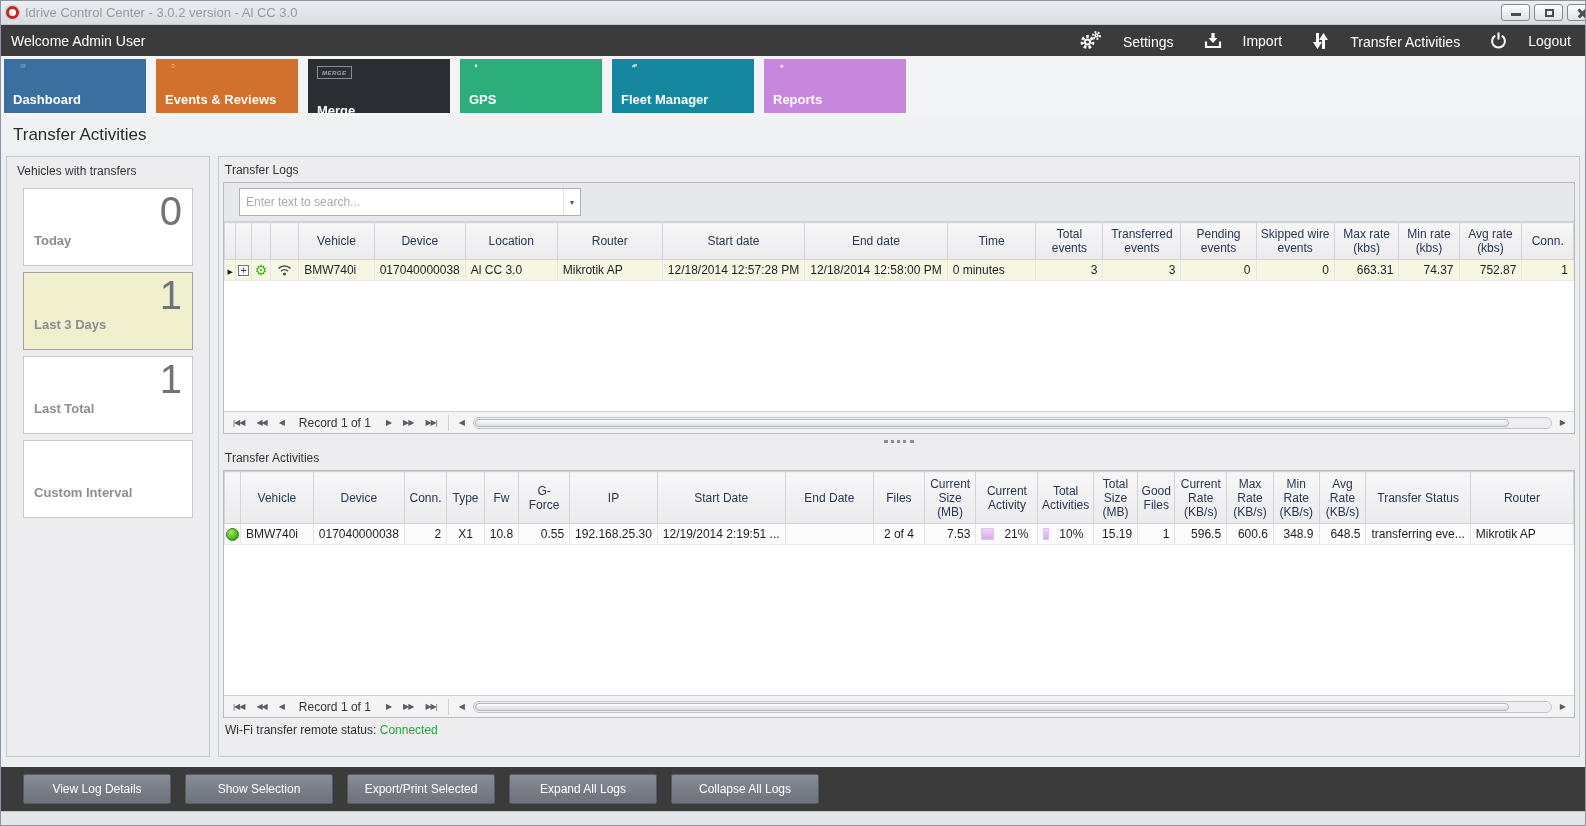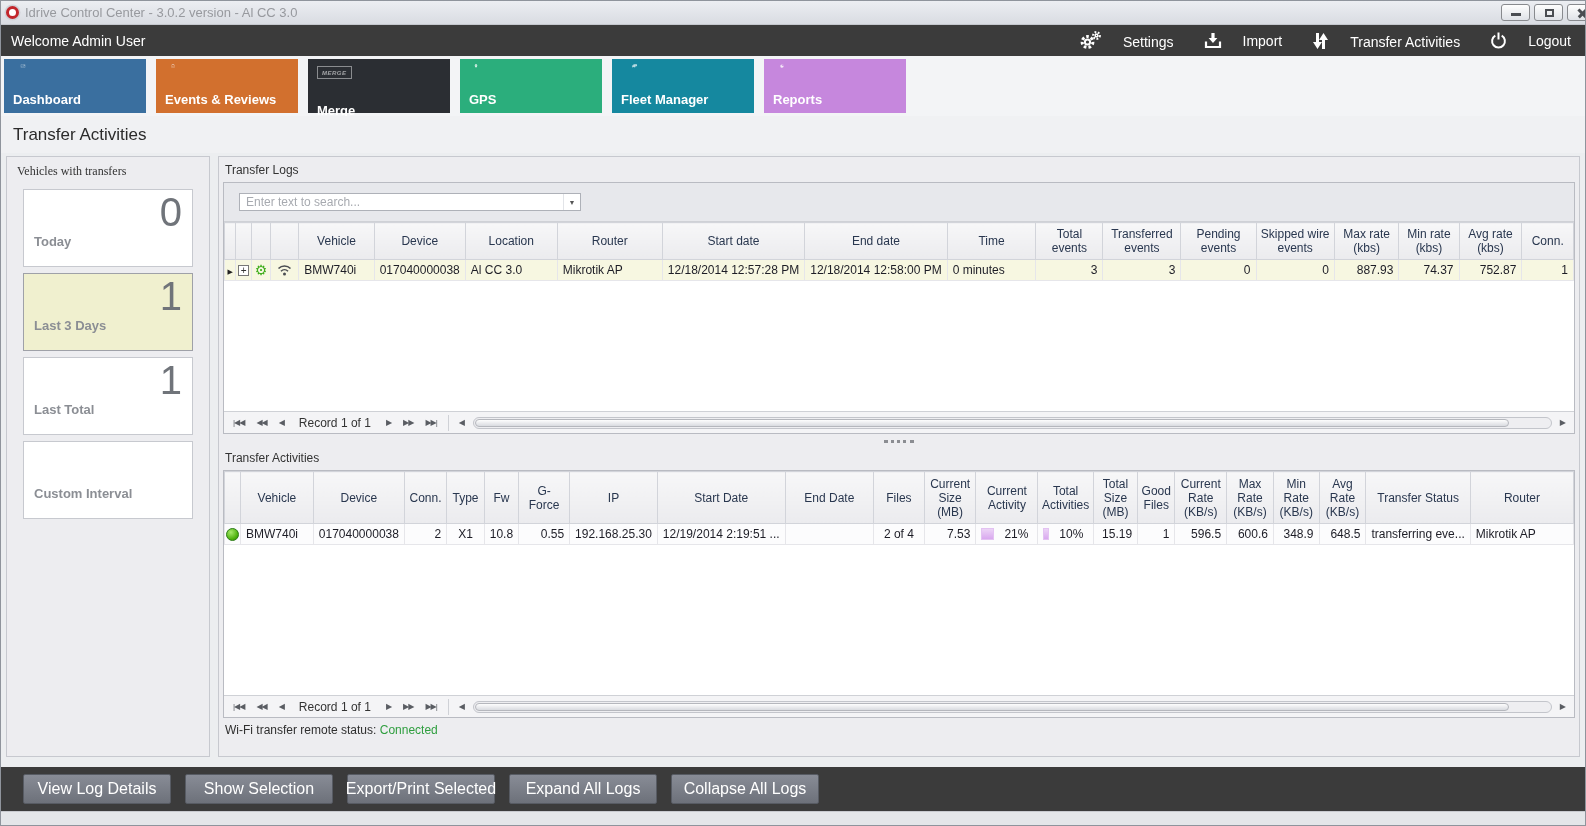--- a/index.html
+++ b/index.html
@@ -32,35 +32,35 @@
   .merge-badge { display:inline-block; border:1px solid rgba(255,255,255,.45); color:rgba(255,255,255,.55); font-size:6px; font-weight:bold; font-style:italic; padding:3px 4px 2px 4px; letter-spacing:.5px; }
 
   
   .page-title { height:37px; flex:0 0 37px; background:#f0f1f3; font-size:17px; color:#2b2b2b; padding:9px 0 0 12px; }
 
   
   .content { flex:1; display:flex; padding:3px 5px 0 5px; gap:8px; background:#eceef0; overflow:hidden; }
 
   .panel { background:#ededf0; border:1px solid #c7c9cf; }
   .sidebar-panel { flex:0 0 204px; padding:5px 8px; }
-  .sidebar-title { font-size:12px; color:#333; margin:2px 0 10px 2px;font-family:Liberation Serif, serif; }
+  .sidebar-title { font-size:12px; color:#333; margin:2px 0 10px 2px; }
   .card { background:#fff; border:1px solid #c7c9cf; height:78px; margin:0 8px 6px 8px; position:relative; cursor:pointer; }
   .card.selected { background:#f0f0cf; border-color:#9fa1a8; }
   .card-count { position:absolute; top:0px; right:10px; font-size:40px; color:#70747a; }
   .card-label { position:absolute; bottom:17px; left:10px; font-weight:bold; color:#8b8e94; font-size:13px; }
 
   .main-panel { flex:1; padding:3px 4px; display:flex; flex-direction:column; overflow:hidden; }
   .group-title { font-size:12px; color:#333; padding:3px 2px 5px 2px; }
 
   .gridbox { background:#fff; border:1px solid #b9bbc2; display:flex; flex-direction:column; overflow:hidden; }
   .logs-box { flex:0 0 252px; }
   .ta-box { flex:0 0 248px; }
 
   .search-row { flex:0 0 39px; background:#e7e8ec; border-bottom:1px solid #cfd1d6; display:flex; align-items:center; padding-left:15px; }
-  .combo { width:342px; height:18px; background:#fff; border:1px solid #aeb1b8; display:flex; align-items:center; }
+  .combo { width:342px; height:28px; background:#fff; border:1px solid #aeb1b8; display:flex; align-items:center; }
   .combo input { flex:1; border:none; outline:none; font-family:"Liberation Sans",sans-serif; font-size:12px; padding:0 6px; color:#333; }
   .combo input::placeholder { color:#a7aab0; }
   .combo-btn { flex:0 0 17px; height:100%; display:flex; align-items:center; justify-content:center; font-size:7px; color:#555; border-left:1px solid #e2e4e8; cursor:pointer; }
 
   .grid-scroll { flex:1; overflow:hidden; }
   table { border-collapse:collapse; table-layout:fixed; }
   th { background:linear-gradient(#f7f7f8,#ebebee); border:1px solid #d2d4da; font-weight:normal; color:#29374f; font-size:12px; text-align:center; padding:1px 3px; overflow:hidden; }
   td { border:1px solid #e6e6ea; font-size:12px; padding:1px 5px; height:21px; white-space:nowrap; overflow:hidden; color:#1d1d26; }
   .logs-table th { height:37px; }
   .ta-table th { height:52px; }
@@ -86,21 +86,21 @@
 
   .splitter { flex:0 0 14px; display:flex; align-items:center; justify-content:center; }
   .splitter-handle { width:30px; border-top:3px dotted #8b8d92; cursor:row-resize; }
 
   .status-line { flex:0 0 22px; padding:5px 2px 0 2px; font-size:12px; color:#2f2f2f; }
   .status-value { font-weight:normal; }
 
   
   .footer-gap { flex:0 0 10px; background:#eceef0; }
   .footer { height:44px; flex:0 0 44px; background:#3b3b3b; display:flex; align-items:center; gap:14px; padding:0 22px; }
-  .footer-btn { width:148px; height:30px; background:linear-gradient(#888c96,#6d717a); border:1px solid #575b63; border-radius:2px; color:#fff; font-size:16px; display:flex; align-items:center; justify-content:center; cursor:pointer; white-space:nowrap; }
+  .footer-btn { width:148px; height:30px; background:linear-gradient(#888c96,#6d717a); border:1px solid #575b63; border-radius:2px; color:#fff; font-size:12px; display:flex; align-items:center; justify-content:center; cursor:pointer; white-space:nowrap; }
   .footer-bottom { flex:0 0 14px; background:#e4e6e9; border-top:1px solid #c8cacf; }
 
   svg { display:block; }
 </style>
 </head>
 <body>
 
 <div class="window">
 
   <div class="titlebar">
@@ -303,21 +303,21 @@
               <td>017040000038</td>
               <td>Al CC 3.0</td>
               <td>Mikrotik AP</td>
               <td>12/18/2014 12:57:28 PM</td>
               <td>12/18/2014 12:58:00 PM</td>
               <td>0 minutes</td>
               <td class="num">3</td>
               <td class="num">3</td>
               <td class="num">0</td>
               <td class="num">0</td>
-              <td class="num">887.93</td>
+              <td class="num">663.31</td>
               <td class="num">74.37</td>
               <td class="num">752.87</td>
               <td class="num">1</td>
             </tr>
           </tbody>
             </table>
         </div>
         <div class="pager-row">
           <span class="pager-btn">|◀◀</span>
           <span class="pager-btn">◀◀</span>

